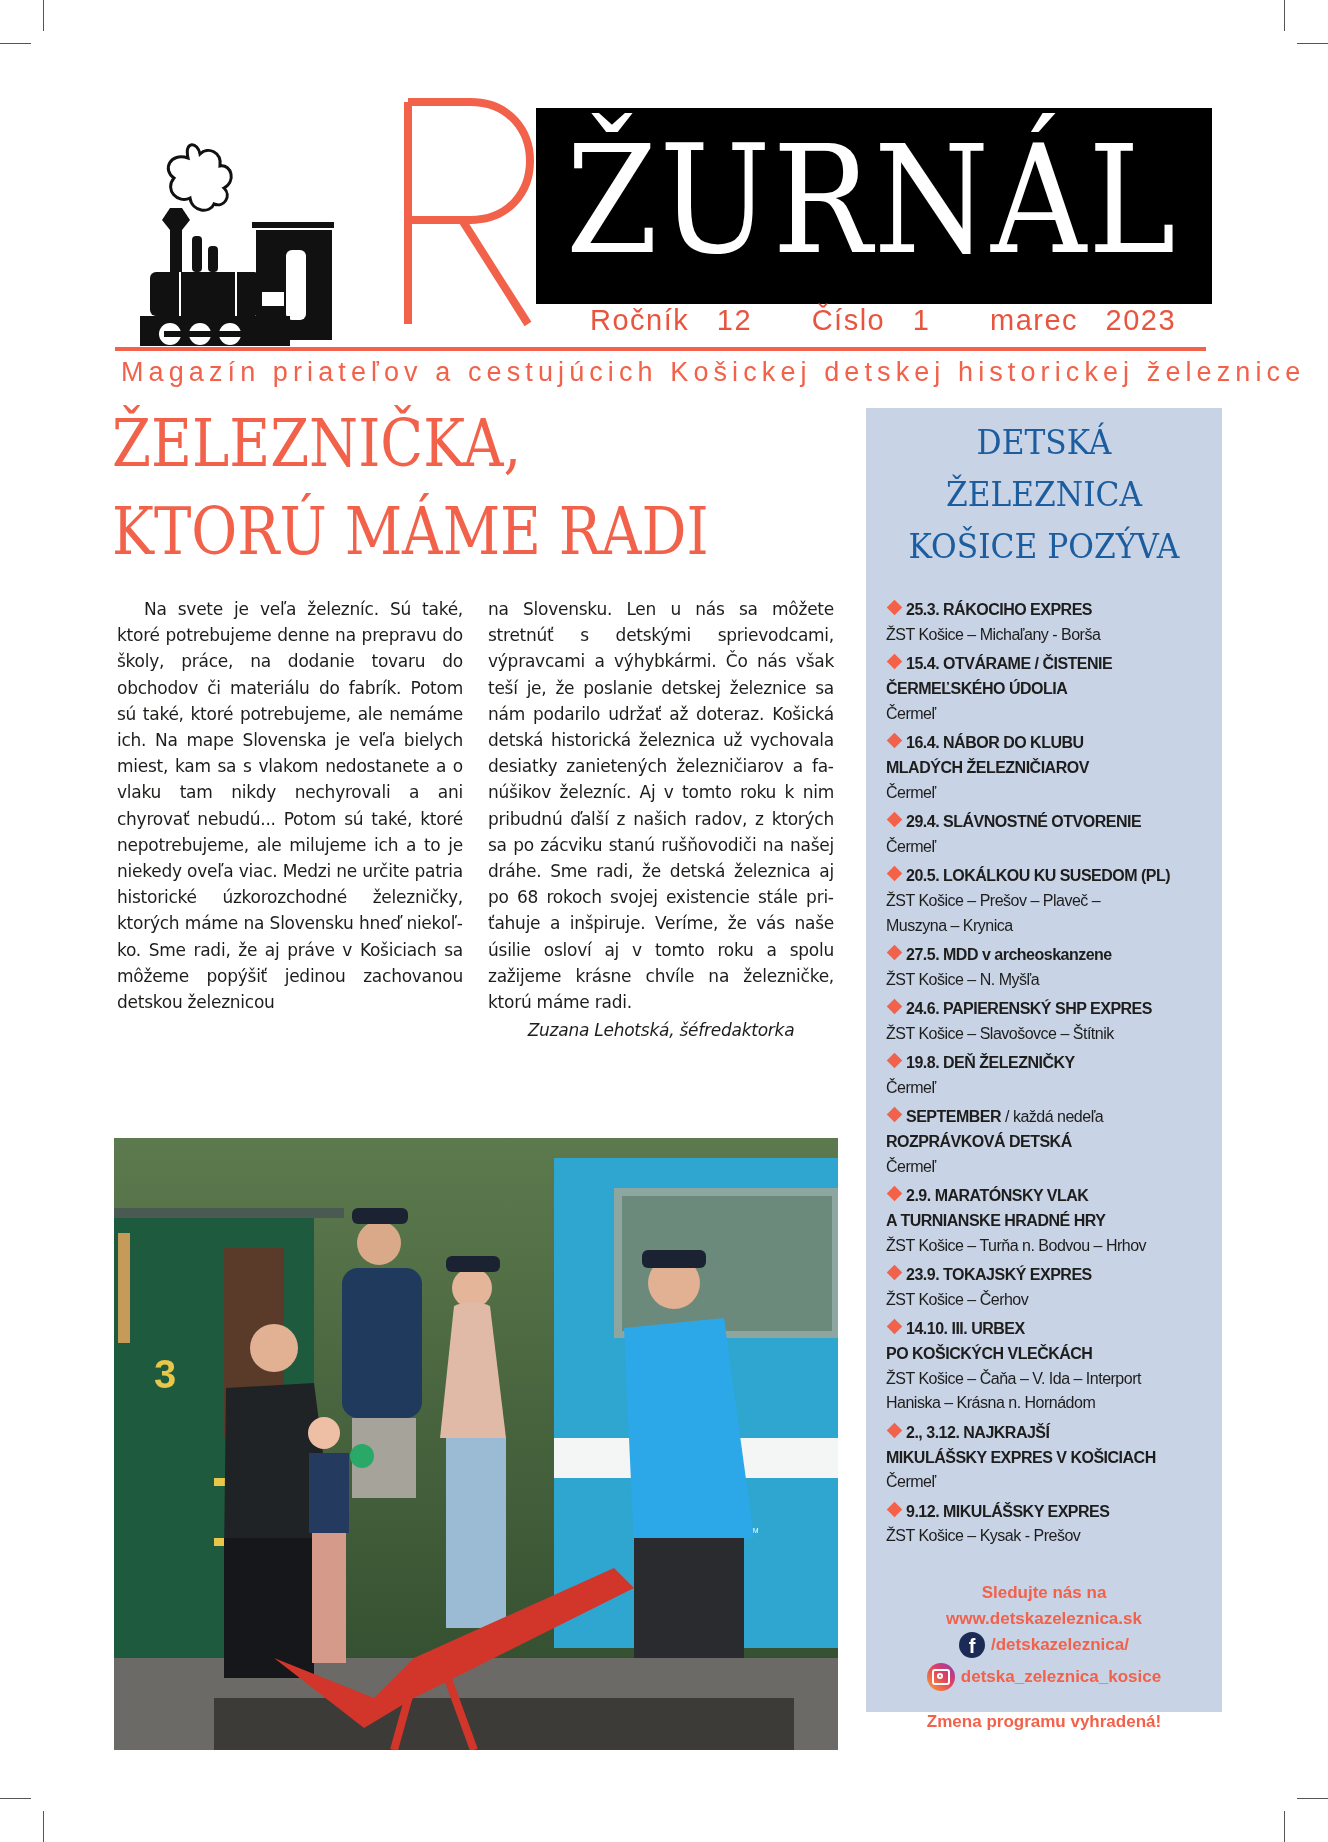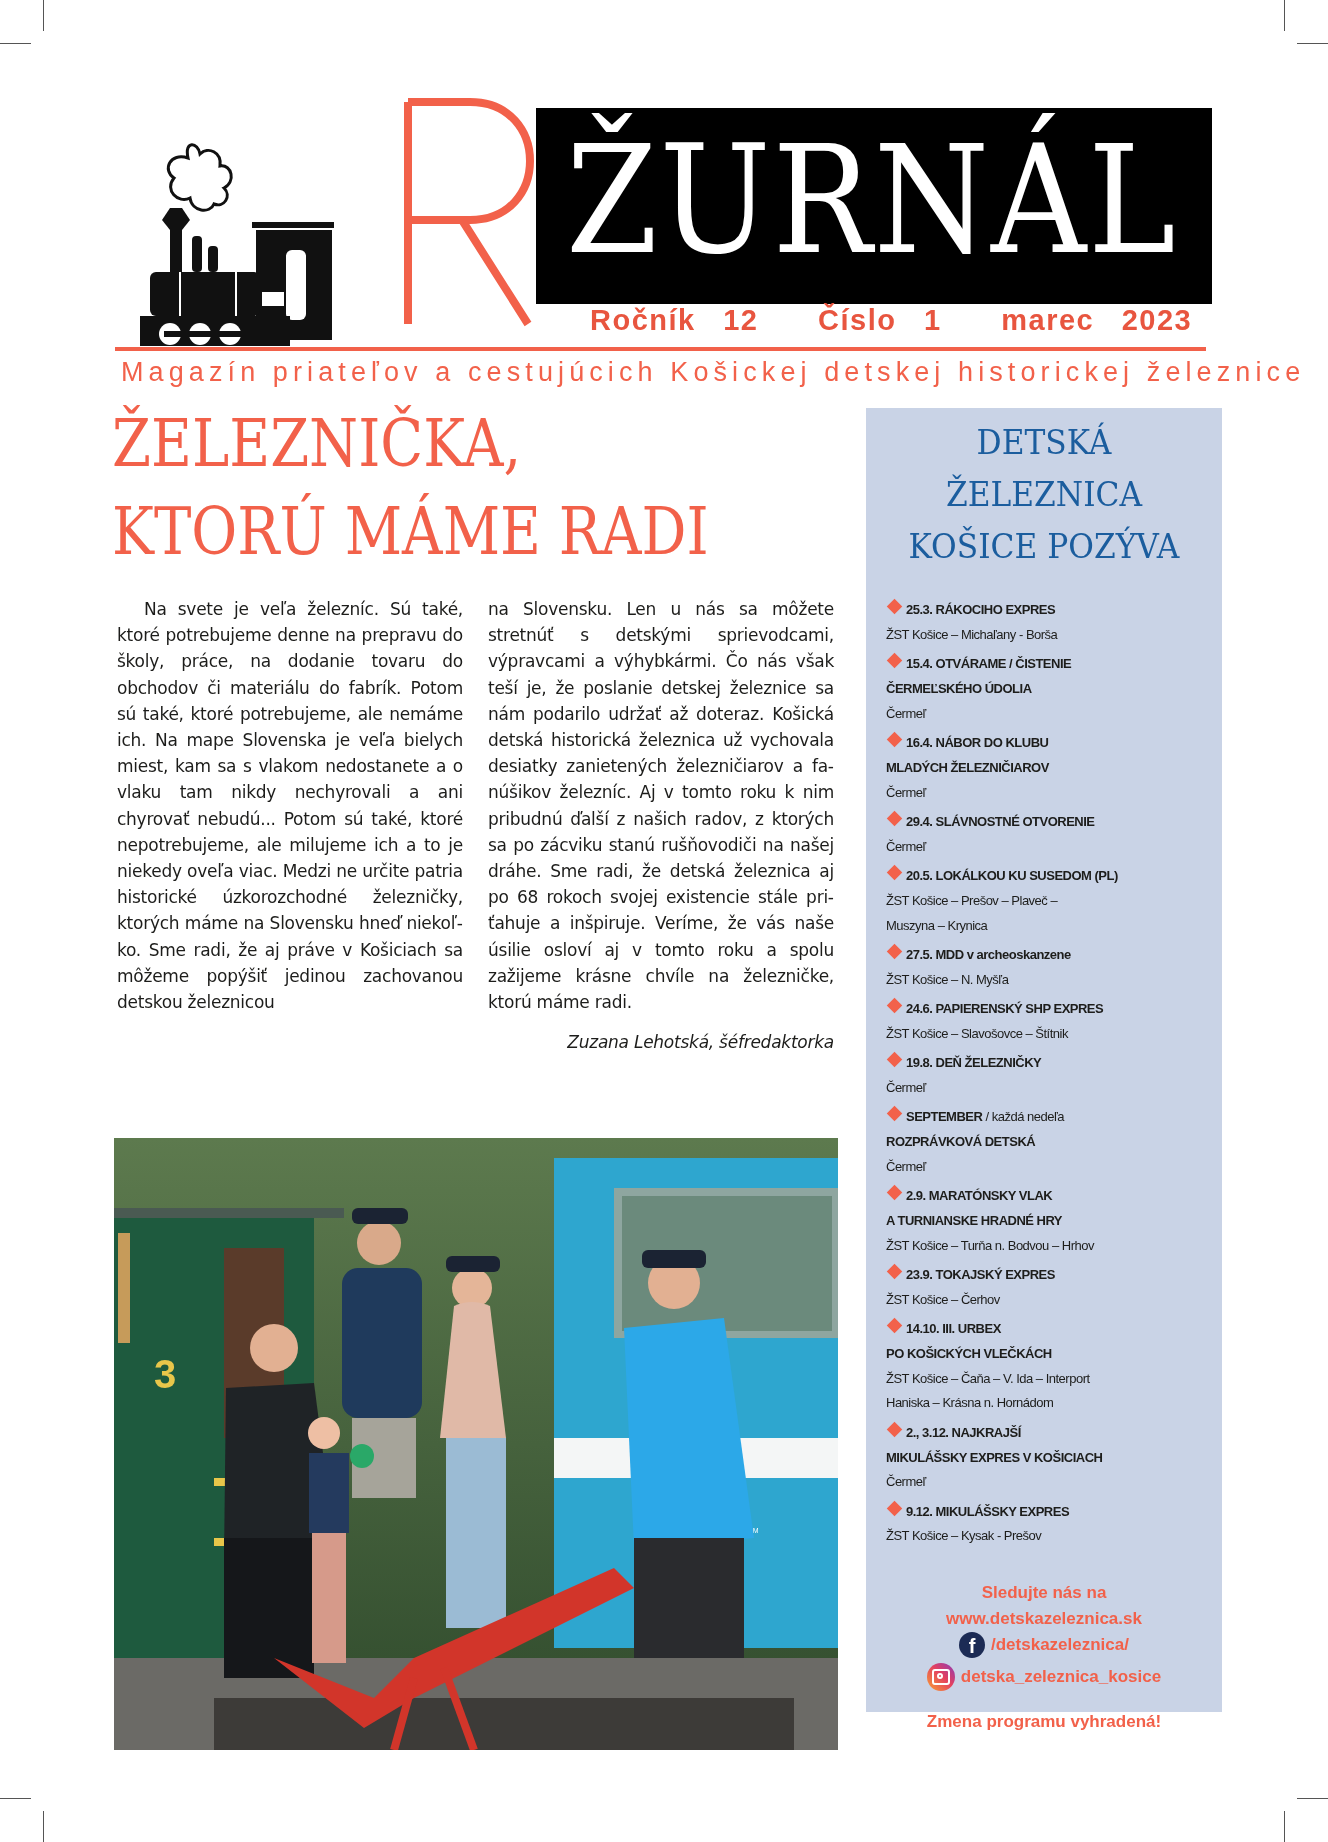--- a/index.html
+++ b/index.html
@@ -5,39 +5,39 @@
   html, body { margin:0; padding:0; background:#ffffff; }
   body { width:1328px; height:1842px; position:relative; overflow:hidden; font-family:"DejaVu Sans", sans-serif; color:#1d1d1b; }
   .abs { position:absolute; }
   
   .crop { position:absolute; background:#555; }
   
   .logo { left:140px; top:112px; width:210px; height:240px; }
   .bigR { left:400px; top:92px; width:150px; height:240px; }
   .band { left:536px; top:108px; width:676px; height:196px; background:#000000; }
   .band-title { position:absolute; left:30px; top:2px; font-family:"DejaVu Serif", serif; font-size:150px; line-height:180px; color:#fff; letter-spacing:2px; font-weight:normal; transform:scaleX(0.88); transform-origin:left center; white-space:nowrap; }
-  .issue { left:590px; top:304px; font-family:"Liberation Sans", sans-serif; font-weight:bold; font-size:29px; color:#e8553f; letter-spacing:1.5px; word-spacing:18px; white-space:nowrap; }
+  .issue { left:590px; top:304px; font-family:"Liberation Sans", sans-serif; font-weight:normal; font-size:29px; color:#e8553f; letter-spacing:1.5px; word-spacing:18px; white-space:nowrap; }
   .issue span { margin-right:32px; }
   .rule { left:115px; top:347px; width:1091px; height:4px; background:#f2614a; }
   .tagline { left:121px; top:357px; width:1085px; font-family:"Liberation Sans", sans-serif; font-size:27px; color:#f2614a; letter-spacing:5.1px; white-space:nowrap; }
   
   .headline { left:112px; top:400px; width:760px; font-family:"DejaVu Serif", serif; font-size:66px; line-height:88px; color:#f2614a; transform:scaleX(0.85); transform-origin:left top; white-space:nowrap; }
   
   .col { top:596px; width:346px; font-family:"DejaVu Sans", sans-serif; font-size:17px; line-height:26.2px; text-align:justify; color:#1d1d1b; letter-spacing:-0.25px; hyphens:manual; }
   .col1 { left:117px; }
   .col2 { left:488px; }
   .col p { margin:0; }
   .col1 p { text-indent:27px; }
-  .signature { display:block; text-align:right; font-style:italic; margin-top:14px; }
+  .signature { display:block; text-align:center; font-style:italic; margin-top:2px; }
   
   .photo { left:114px; top:1138px; width:724px; height:612px; overflow:hidden; background:#3f5a3a; }
   
   .sidebar { left:866px; top:408px; width:348px; height:1304px; background:#c9d3e6;padding-left:8px; }
   .sb-title { position:absolute; left:0; top:8px; width:100%; text-align:center; font-family:"DejaVu Serif", serif; font-size:34px; line-height:52px; color:#1b5d9e; transform:scaleX(0.92); transform-origin:center top; }
-  .events { position:absolute; left:20px; top:190px; width:328px; font-family:"Liberation Sans", sans-serif; font-size:13px; line-height:24.8px; color:#1d1d1b; letter-spacing:-0.5px; }
+  .events { position:absolute; left:20px; top:190px; width:328px; font-family:"Liberation Sans", sans-serif; font-size:16px; line-height:24.8px; color:#1d1d1b; letter-spacing:-0.5px; }
   .event { margin-bottom:4.5px; }
   .ev-title { font-weight:bold; white-space:pre-line; }
   .ev-note { font-weight:normal; }
   .ev-place { white-space:pre-line; }
   .diamond { display:inline-block; width:11px; height:11px; background:#f2614a; transform:rotate(45deg); margin:0 6px 2px 3px; }
   .follow { position:absolute; left:0; width:100%; text-align:center; font-family:"Liberation Sans", sans-serif; font-weight:bold; font-size:17px; line-height:26px; color:#f2614a; }
   .soc { display:inline-flex; align-items:center; gap:6px; }
   .fb-icon { width:26px; height:26px; border-radius:50%; background:#1c2b55; color:#fff; font-family:"Liberation Sans", sans-serif; font-weight:bold; font-size:20px; line-height:28px; text-align:center; display:inline-block; }
   .ig-icon { width:28px; height:28px; border-radius:50%; background:linear-gradient(45deg,#f9a233,#e4405f 55%,#8a3ab9); display:inline-flex; align-items:center; justify-content:center; }
   .ig-inner { width:14px; height:12px; border:2px solid #fff; border-radius:3px; position:relative; }

